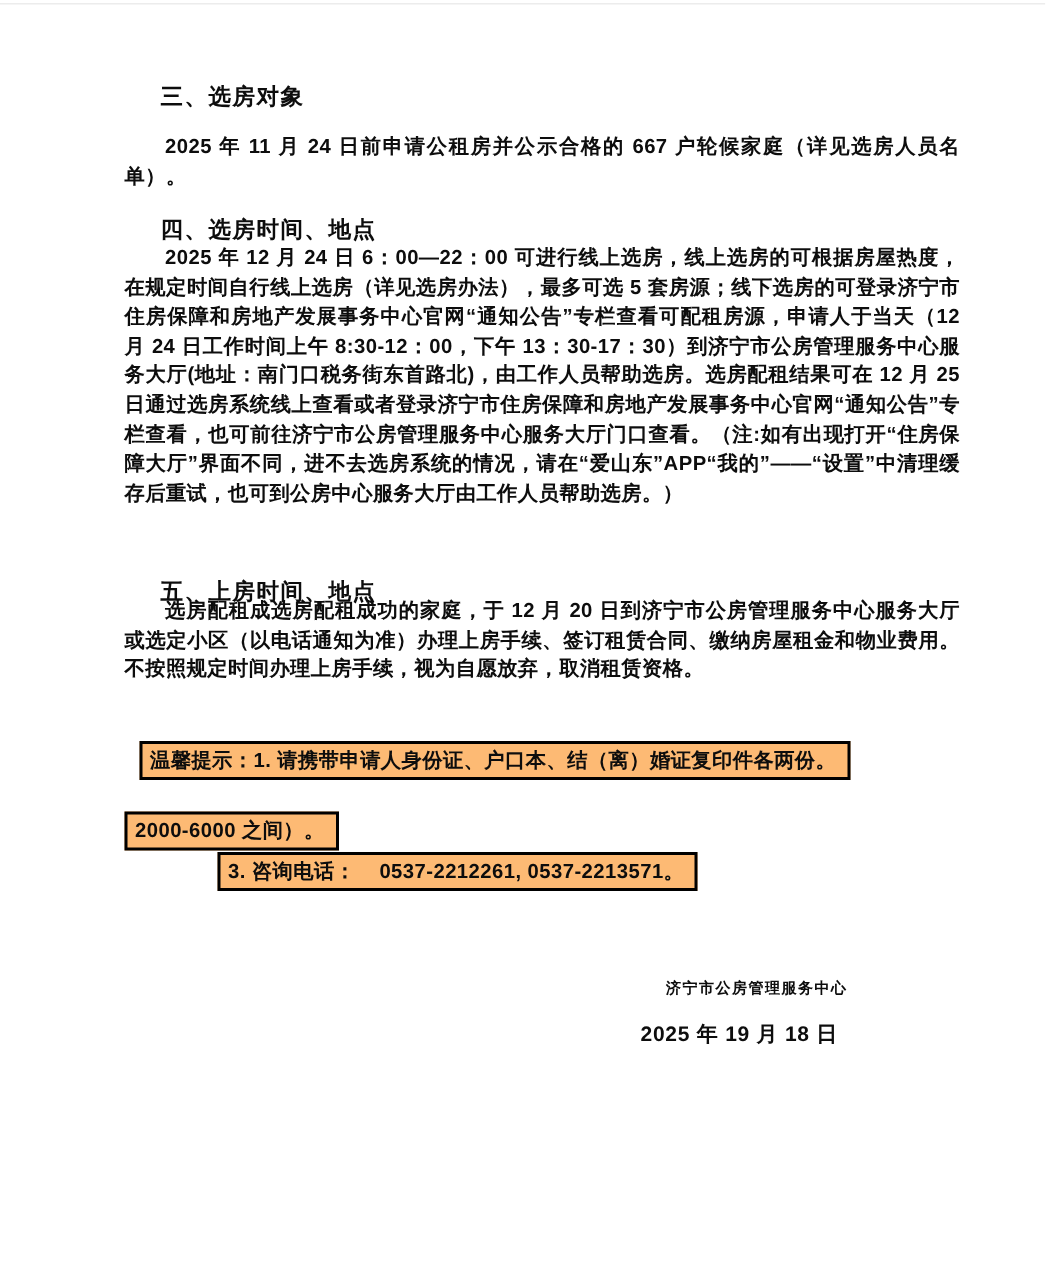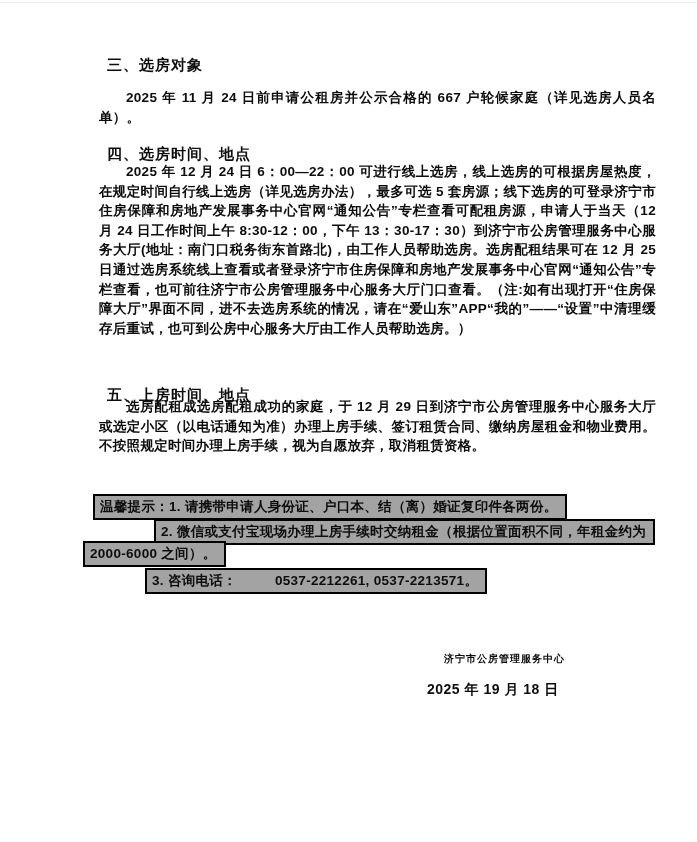--- a/index.html
+++ b/index.html
@@ -28,41 +28,41 @@
   .heading {
     position: absolute;
     left: 107px;
     font-size: 15px;
     line-height: 18px;
     letter-spacing: 1px;
     white-space: nowrap;
   }
   .para {
     position: absolute;
-    left: 99px;
+    left: 83px;
     width: 557px;
     font-size: 13.5px;
     line-height: 19.6px;
     text-align: justify;
     text-indent: 2em;
     letter-spacing: 0.3px;
   }
   .tipbox {
     position: absolute;
     display: inline-block;
     border: 2px solid #000000;
     padding: 2px 7px 3px 5px;
     font-size: 13.5px;
     line-height: 17px;
     white-space: nowrap;
-    background: #a3a3a3;
+    background: #fdba74;
     letter-spacing: 0.3px;
   }
   .phone-gap {
-    margin-left: 38px;
+    margin-left: 16px;
   }
   .footer-org {
     position: absolute;
     left: 412px;
     top: 652px;
     font-size: 10px;
     letter-spacing: 1px;
     white-space: nowrap;
     margin-left: 32px;
   }
@@ -82,25 +82,24 @@
 
   <div class="scan-line"></div>
 
   <div class="heading" style="top:56px">三、选房对象</div>
   <div class="para" style="top:88px">2025 年 11 月 24 日前申请公租房并公示合格的 667 户轮候家庭（详见选房人员名单）。</div>
 
   <div class="heading" style="top:145px">四、选房时间、地点</div>
   <div class="para" style="top:162px">2025 年 12 月 24 日 6：00—22：00 可进行线上选房，线上选房的可根据房屋热度，在规定时间自行线上选房（详见选房办法），最多可选 5 套房源；线下选房的可登录济宁市住房保障和房地产发展事务中心官网“通知公告”专栏查看可配租房源，申请人于当天（12 月 24 日工作时间上午 8:30-12：00，下午 13：30-17：30）到济宁市公房管理服务中心服务大厅(地址：南门口税务街东首路北)，由工作人员帮助选房。选房配租结果可在 12 月 25 日通过选房系统线上查看或者登录济宁市住房保障和房地产发展事务中心官网“通知公告”专栏查看，也可前往济宁市公房管理服务中心服务大厅门口查看。（注:如有出现打开“住房保障大厅”界面不同，进不去选房系统的情况，请在“爱山东”APP“我的”——“设置”中清理缓存后重试，也可到公房中心服务大厅由工作人员帮助选房。）</div>
 
   <div class="heading" style="top:386px">五、上房时间、地点</div>
-  <div class="para" style="top:397px">选房配租成选房配租成功的家庭，于 12 月 29 日到济宁市公房管理服务中心服务大厅或选定小区（以电话通知为准）办理上房手续、签订租赁合同、缴纳房屋租金和物业费用。不按照规定时间办理上房手续，视为自愿放弃，取消租赁资格。</div>
+  <div class="para" style="top:397px">选房配租成选房配租成功的家庭，于 12 月 20 日到济宁市公房管理服务中心服务大厅或选定小区（以电话通知为准）办理上房手续、签订租赁合同、缴纳房屋租金和物业费用。不按照规定时间办理上房手续，视为自愿放弃，取消租赁资格。</div>
 
   <div class="tipbox" style="left:93px; top:494px; min-width:405px">温馨提示：1. 请携带申请人身份证、户口本、结（离）婚证复印件各两份。</div>
 
-  <div class="tipbox" style="left:154px; top:519px; min-width:440px">2. 微信或支付宝现场办理上房手续时交纳租金（根据位置面积不同，年租金约为</div>
 
   <div class="tipbox" style="left:83px; top:541px; min-width:100px">2000-6000 之间）。</div>
 
   <div class="tipbox" style="left:145px; top:568px; min-width:280px">
     <span>3. 咨询电话：</span><span class="phone-gap">0537-2212261, 0537-2213571。</span>
   </div>
 
   <div class="footer-org">济宁市公房管理服务中心</div>
   <div class="footer-date">2025 年 19 月 18 日</div>
 

